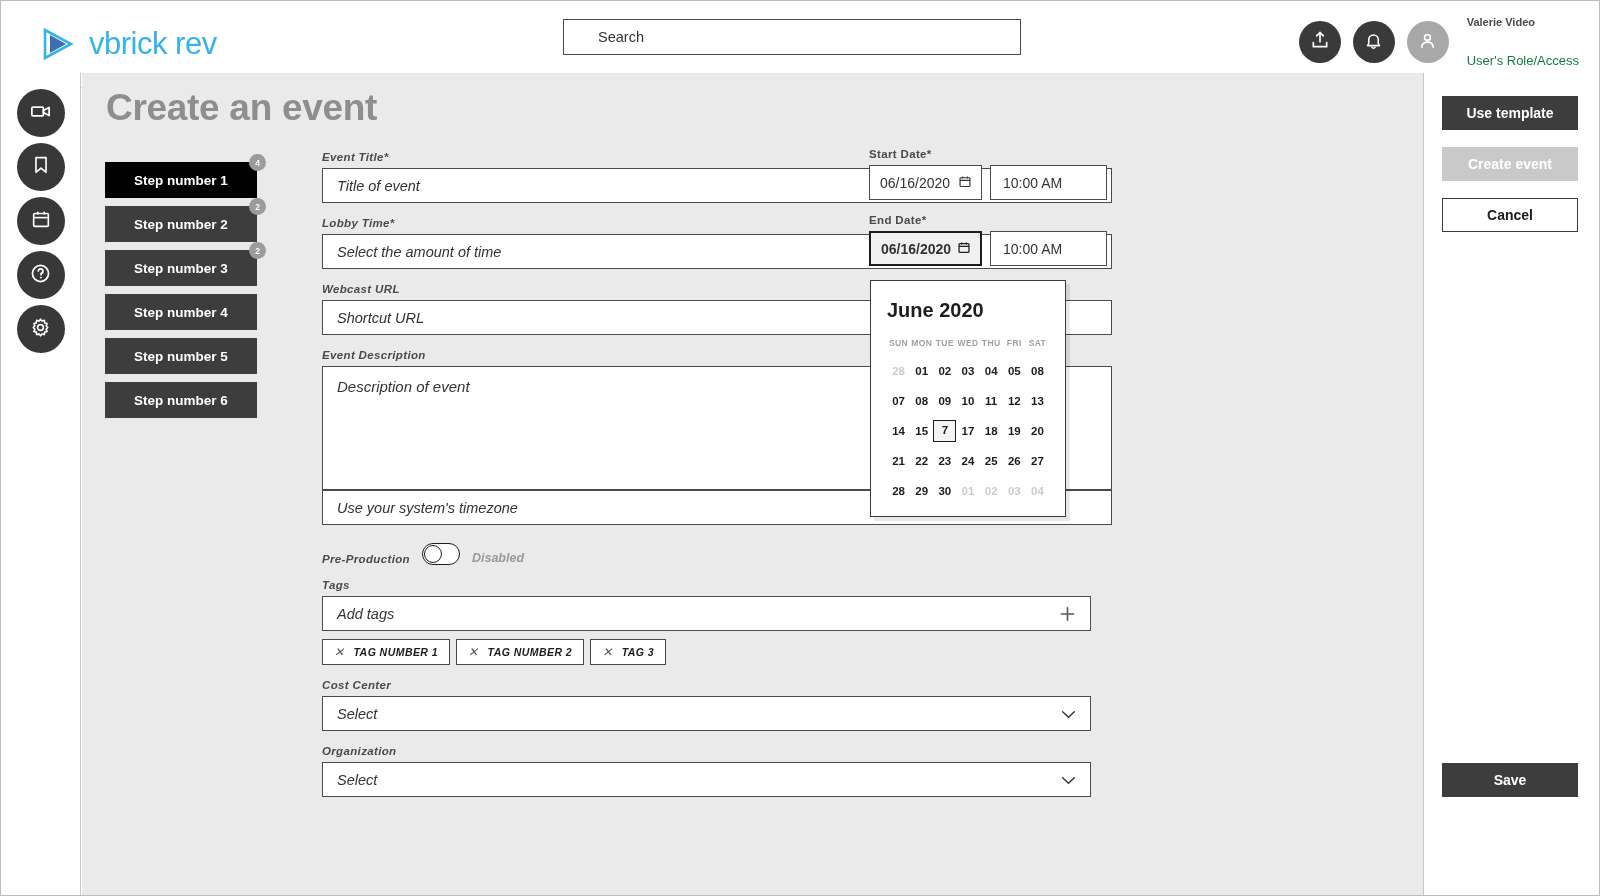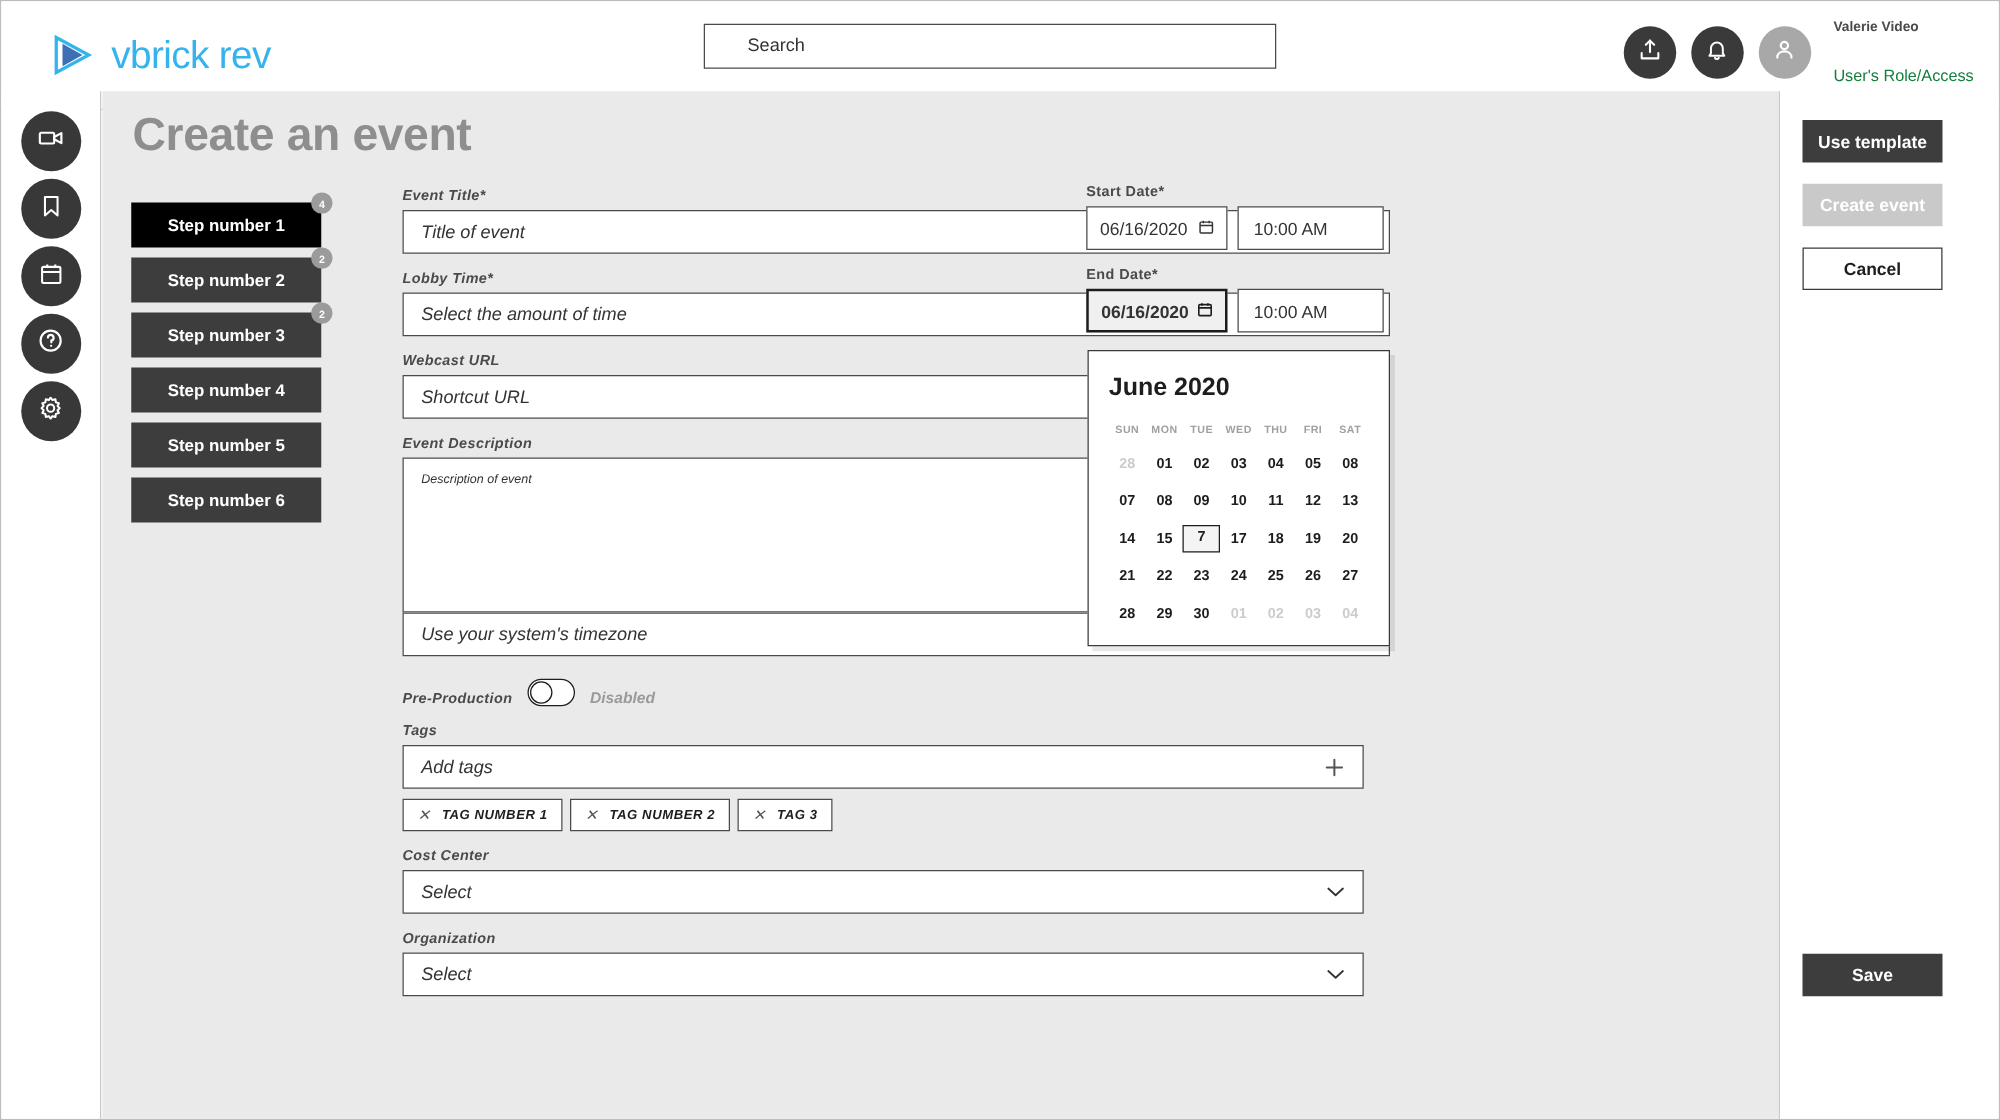--- a/index.html
+++ b/index.html
@@ -61,34 +61,34 @@
 
   
   .form { position:absolute; left:240px; top:78px; width:790px;font-style:italic; }
   .fl { font-size:11.5px; font-weight:bold; color:#4a4a4a; letter-spacing:0.35px; margin-bottom:5px; }
   .fl.sp { margin-top:14px; }
   .ctl { position:relative; width:100%; height:35px; background:#fff; border:1.5px solid #4a4a4a;
          display:flex; align-items:center; padding:0 14px; font-size:14.5px; color:#333; cursor:text; }
   .ctl.sel { cursor:pointer; }
   .chev { position:absolute; right:14px; top:50%; transform:translateY(-50%); }
   .ta { width:100%; height:124px; background:#fff; border:1.5px solid #4a4a4a;
-        padding:11px 14px; font-size:10px; color:#333; font-family:"Liberation Sans", sans-serif; }
+        padding:11px 14px; font-size:15px; color:#333; font-family:"Liberation Sans", sans-serif; }
 
   
   .dates { position:absolute; left:787px; top:75px; width:238px; }
   .drow { display:flex; gap:8px; }
   .dfield { position:relative; width:113px; height:35px; background:#fff; border:1.5px solid #4a4a4a;
             display:flex; align-items:center; padding:0 10px; font-size:14px; cursor:pointer; }
   .dfield.active { background:#f0f0f0; border:2px solid #1d1d1d; font-weight:bold; }
   .tfield { width:117px; height:35px; background:#fff; border:1.5px solid #4a4a4a;
             display:flex; align-items:center; padding:0 12px; font-size:14px; cursor:text; }
   .cal-ico { position:absolute; right:9px; top:50%; transform:translateY(-50%); }
 
   
-  .calendar { position:absolute; left:788px; top:207px; width:242px; background:#fff;
+  .calendar { position:absolute; left:788px; top:207px; width:196px; background:#fff;
               border:1.5px solid #3a3a3a; box-shadow:4px 4px 0 rgba(0,0,0,0.09);
               padding:18px 16px 14px 16px; }
   .cal-title { font-size:20px; font-weight:bold; color:#1d1d1d; margin-bottom:16px; }
   .cal-grid { display:grid; grid-template-columns:repeat(7, 1fr); row-gap:8px; }
   .cal-dow { font-size:8.5px; font-weight:bold; color:#a0a0a0; text-align:center; letter-spacing:0.4px; padding-bottom:4px; }
   .cal-day { font-size:11.5px; font-weight:bold; color:#1d1d1d; text-align:center;
              height:22px; line-height:22px; cursor:pointer; }
   .cal-day.mute { color:#cccccc; }
   .cal-day.sel { border:1.5px solid #1d1d1d; background:#f4f4f4; line-height:19px; }
 
@@ -110,21 +110,21 @@
   .chip { height:26px; border:1.2px solid #4a4a4a; background:#fff; display:flex; align-items:center;
           gap:9px; padding:0 11px; font-size:10.5px; font-weight:bold; letter-spacing:0.45px;
           color:#1d1d1d; cursor:pointer; }
   .chip-x { font-size:12px; color:#555; font-weight:normal; }
 
   .sel-narrow { width:769px; }
 
   
   .rightpanel { position:absolute; left:1422px; top:72px; width:176px; height:823px;
                 background:#fff; border-left:1px solid #c8c8c8; }
-  .rbtn { position:absolute; left:18px; width:112px; height:34px; display:flex;
+  .rbtn { position:absolute; left:18px; width:136px; height:34px; display:flex;
           align-items:center; justify-content:center; font-size:14px; font-weight:bold; cursor:pointer; }
   .rbtn.dark { background:#3d3d3d; color:#fff; }
   .rbtn.disabled { background:#c9c9c9; color:#fff; cursor:default; }
   .rbtn.ghost { background:#fff; color:#1d1d1d; border:1.5px solid #3a3a3a; }
   .rbtn.save { background:#3d3d3d; color:#fff; top:690px; }
 </style>
 </head>
 <body>
 
 <div class="app">

